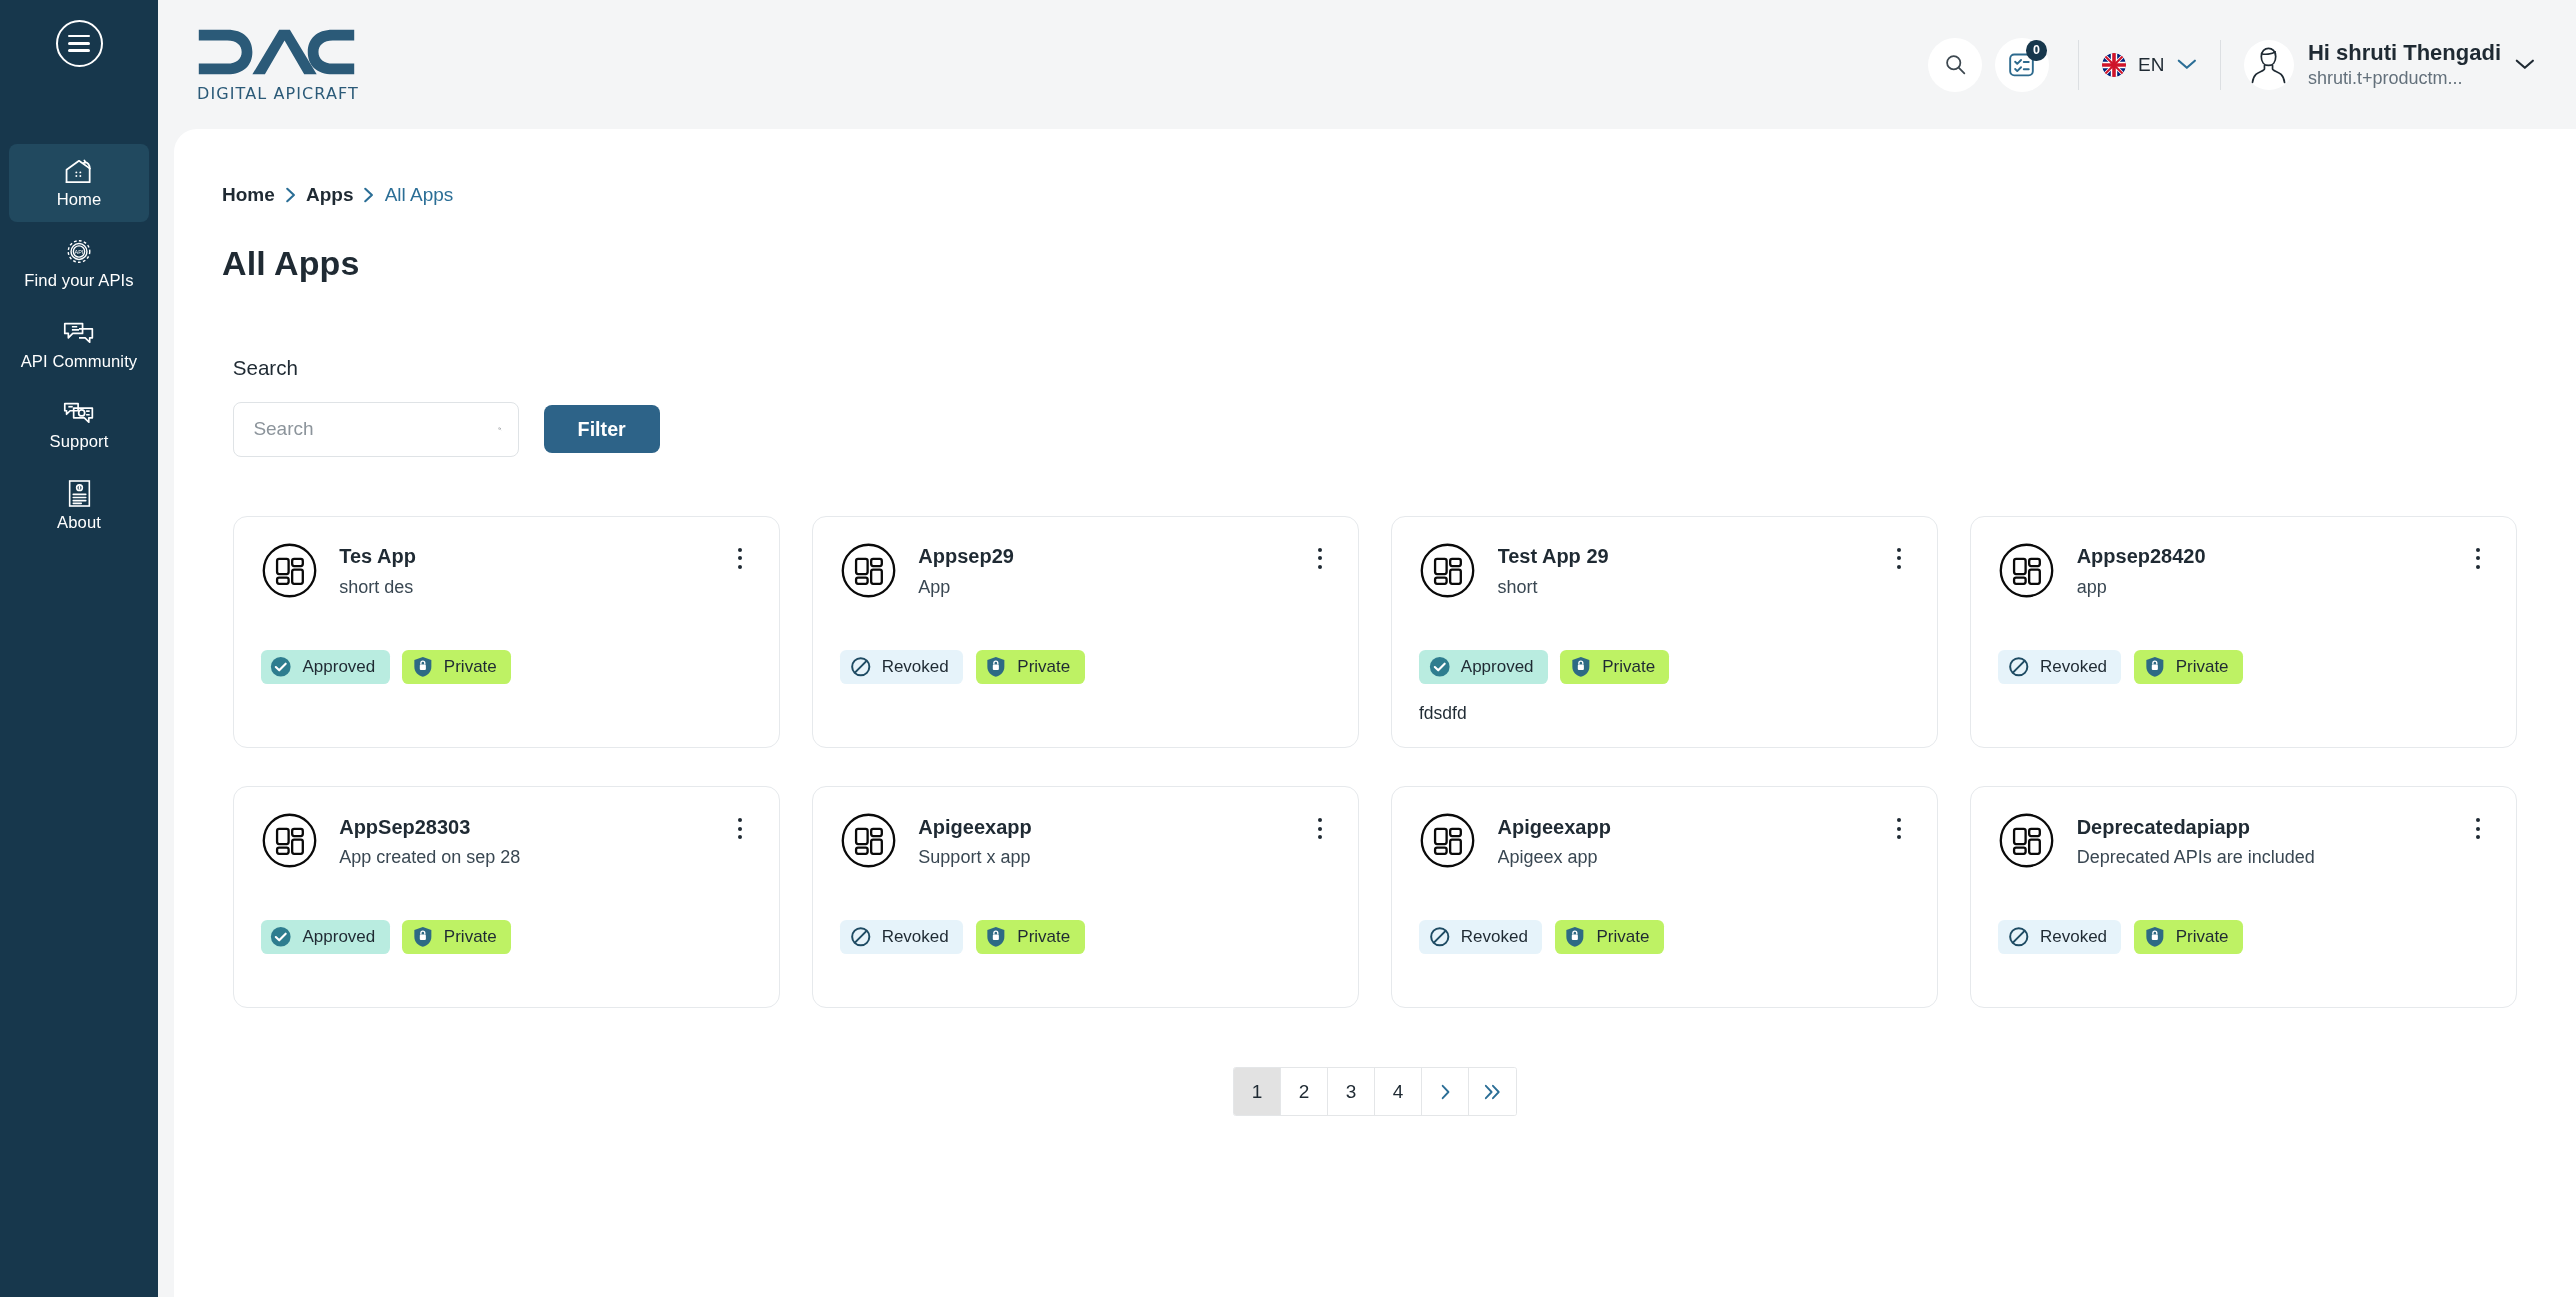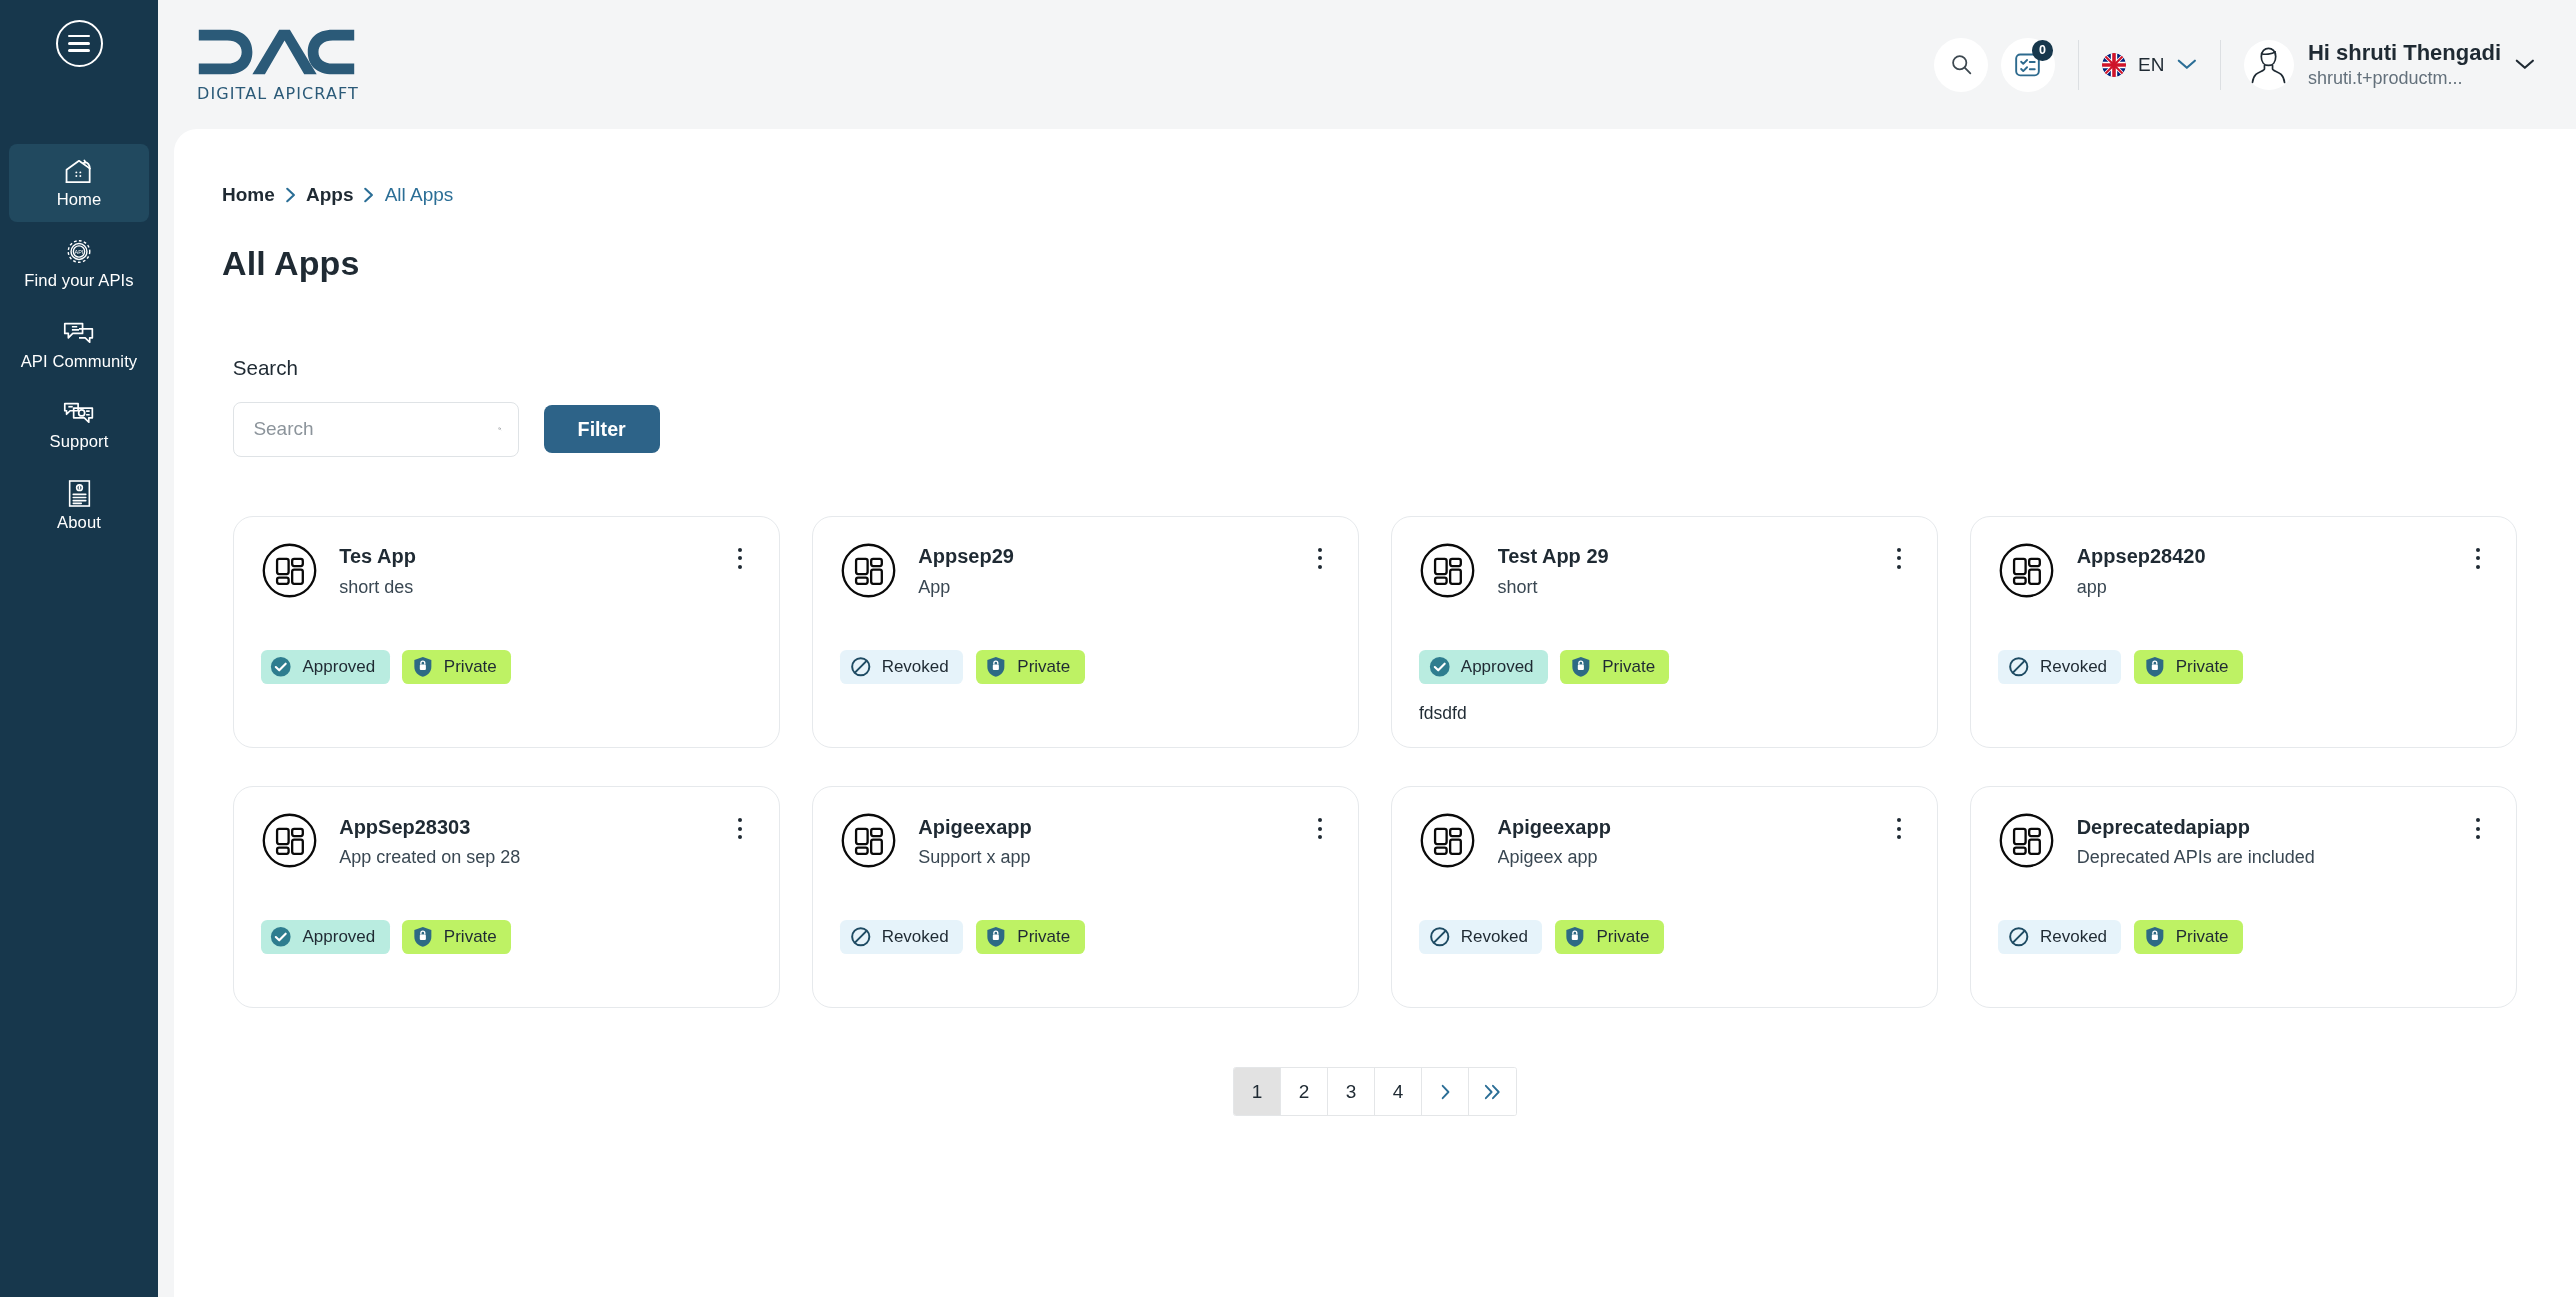--- a/index.html
+++ b/index.html
@@ -94,21 +94,21 @@
     padding: 0 4.5px;
     border-radius: 50%;
     background: #17374c;
     color: #fff;
     font-size: 12.5px; font-weight: bold;
     display: flex; align-items: center; justify-content: center;
   }
   .lang-group {
     display: flex; align-items: center; gap: 12.5px;
     padding: 0 23px;
-    margin-left: 23px;
+    margin-left: 29px;
     border-left: 0.9px solid #dcdfe2;
     border-right: 0.9px solid #dcdfe2;
     height: 50px;
     cursor: pointer;
   }
   .flag {
     width: 24px; height: 24px; border-radius: 50%;
     overflow: hidden; position: relative; flex-shrink: 0;
   }
   .lang-code { font-size: 19px; color: #1f2a33; }
@@ -180,21 +180,21 @@
   
   .card-grid {
     display: grid;
     grid-template-columns: repeat(4, 1fr);
     gap: 38px 32px;
     padding: 59px 19.7px 0 19.7px;
   }
   .app-card {
     background: #ffffff;
     border: 0.9px solid #e6e9ec;
-    border-radius: 20px;
+    border-radius: 14px;
     min-height: 222px;
     padding: 25px 27px 23px 27px;
     display: flex; flex-direction: column;
     cursor: pointer;
     position: relative;
   }
   .card-head { display: flex; align-items: flex-start; gap: 21.5px; }
   .card-icon {
     width: 57px; height: 57px; flex-shrink: 0;
     border-radius: 50%;

